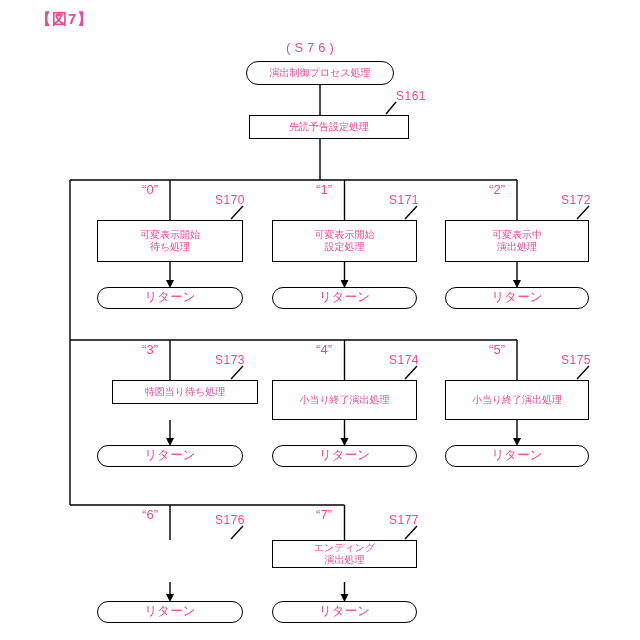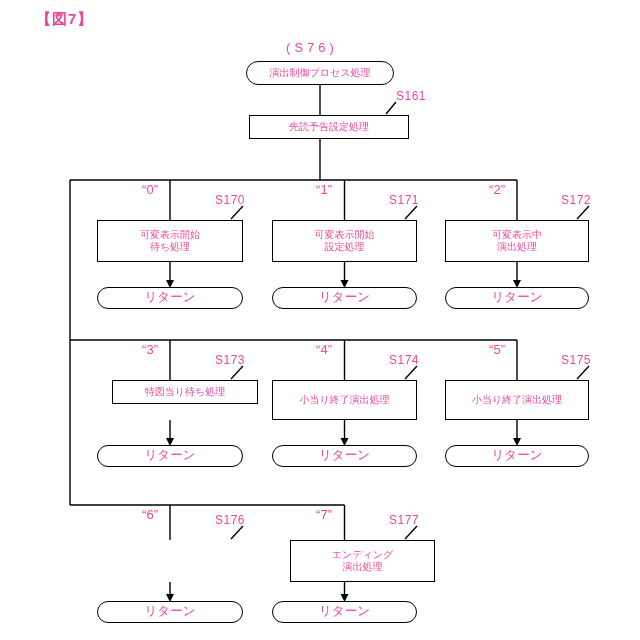--- a/index.html
+++ b/index.html
@@ -121,17 +121,17 @@
   <div class="step" style="left:561px;top:353px;">S175</div>
   <div class="box" style="left:445px;top:380px;width:144px;height:40px;">小当り終了演出処理</div>
   <div class="box stadium ret" style="left:445px;top:445px;width:144px;height:22px;">リターン</div>
 
   <div class="val" style="left:108px;top:507px;width:50px;text-align:right;">“6”</div>
   <div class="step" style="left:215px;top:513px;">S176</div>
   <div class="box stadium ret" style="left:97px;top:601px;width:146px;height:22px;">リターン</div>
 
   <div class="val" style="left:282px;top:507px;width:50px;text-align:right;">“7”</div>
   <div class="step" style="left:389px;top:513px;">S177</div>
-  <div class="box" style="left:272px;top:540px;width:145px;height:42px;margin-left:18px;">エンディング
+  <div class="box" style="left:272px;top:540px;width:145px;height:28px;">エンディング
 演出処理</div>
   <div class="box stadium ret" style="left:272px;top:601px;width:145px;height:22px;">リターン</div>
 
 </div>
 
 </body></html>

